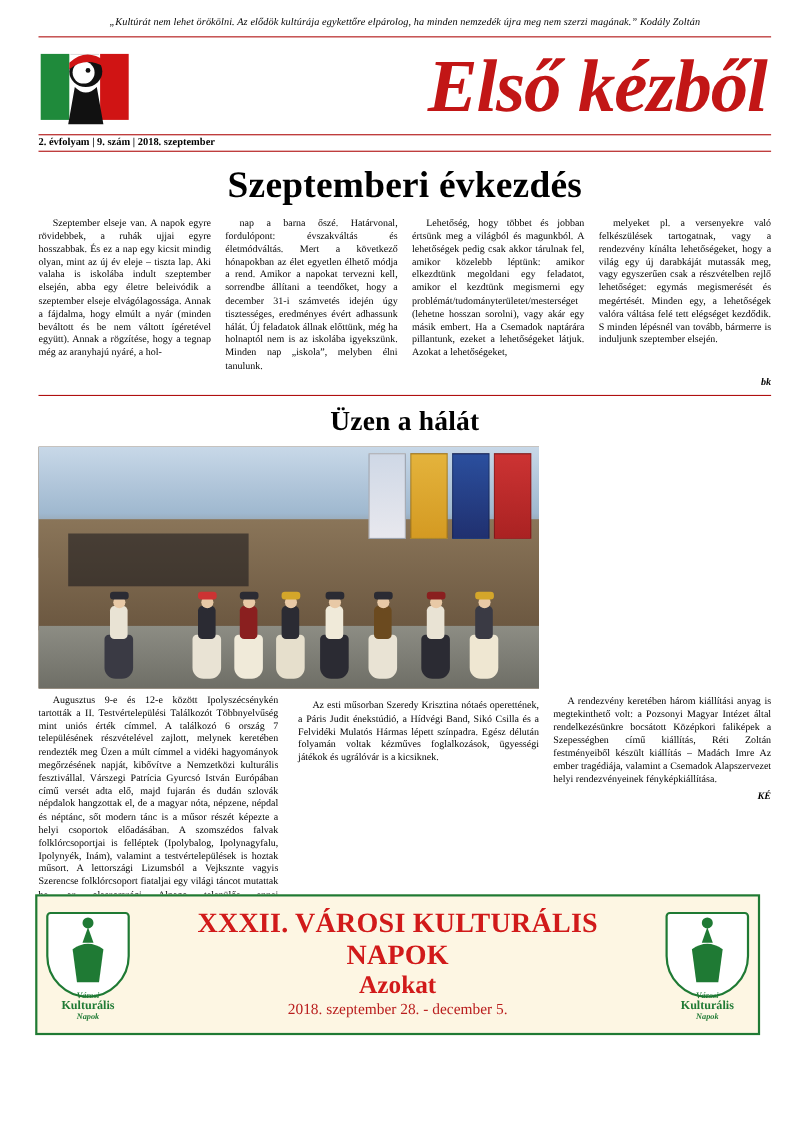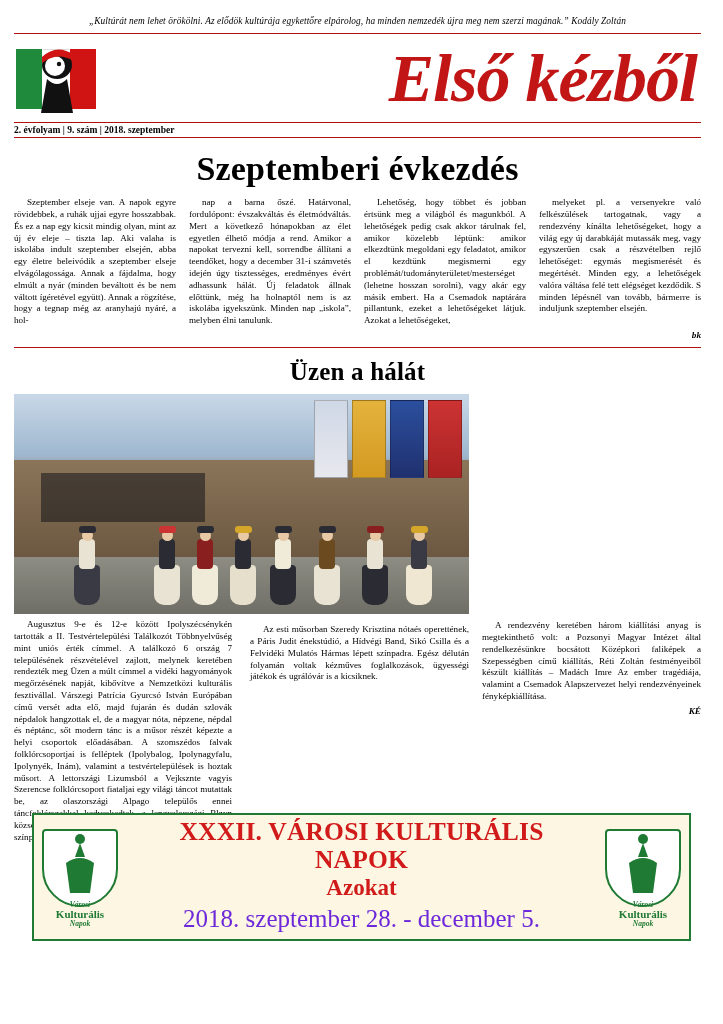--- a/index.html
+++ b/index.html
@@ -11,21 +11,21 @@
     width: 723px;
     height: 1024px;
     font-family: "Liberation Serif", serif;
     color: #000;
     position: relative;
     overflow: hidden;
   }
   .page {
     width: 723px;
     height: 963px;
-    padding: 14px 22px 0 14px;
+    padding: 14px 22px 0 35px;
     position: relative;
   }
 
   
   .quote-bar {
     font-style: italic;
     font-size: 9.3px;
     text-align: center;
     letter-spacing: 0.1px;
     padding: 2px 0 6px 0;
@@ -227,22 +227,22 @@
     letter-spacing: 0.2px;
     line-height: 1.1;
   }
   .banner .l2 {
     font-size: 23px;
     font-weight: bold;
     color: #d11a1a;
     line-height: 1.25;
   }
   .banner .l3 {
-    font-size: 25px;
-    color: #6d28d9;
+    font-size: 14px;
+    color: #b91c1c;
     line-height: 1.3;
   }
 </style>
 </head>
 <body>
 
 <div class="page">
 
   <div class="quote-bar">„Kultúrát nem lehet örökölni. Az elődök kultúrája egykettőre elpárolog, ha minden nemzedék újra meg nem szerzi magának.” Kodály Zoltán</div>
 

